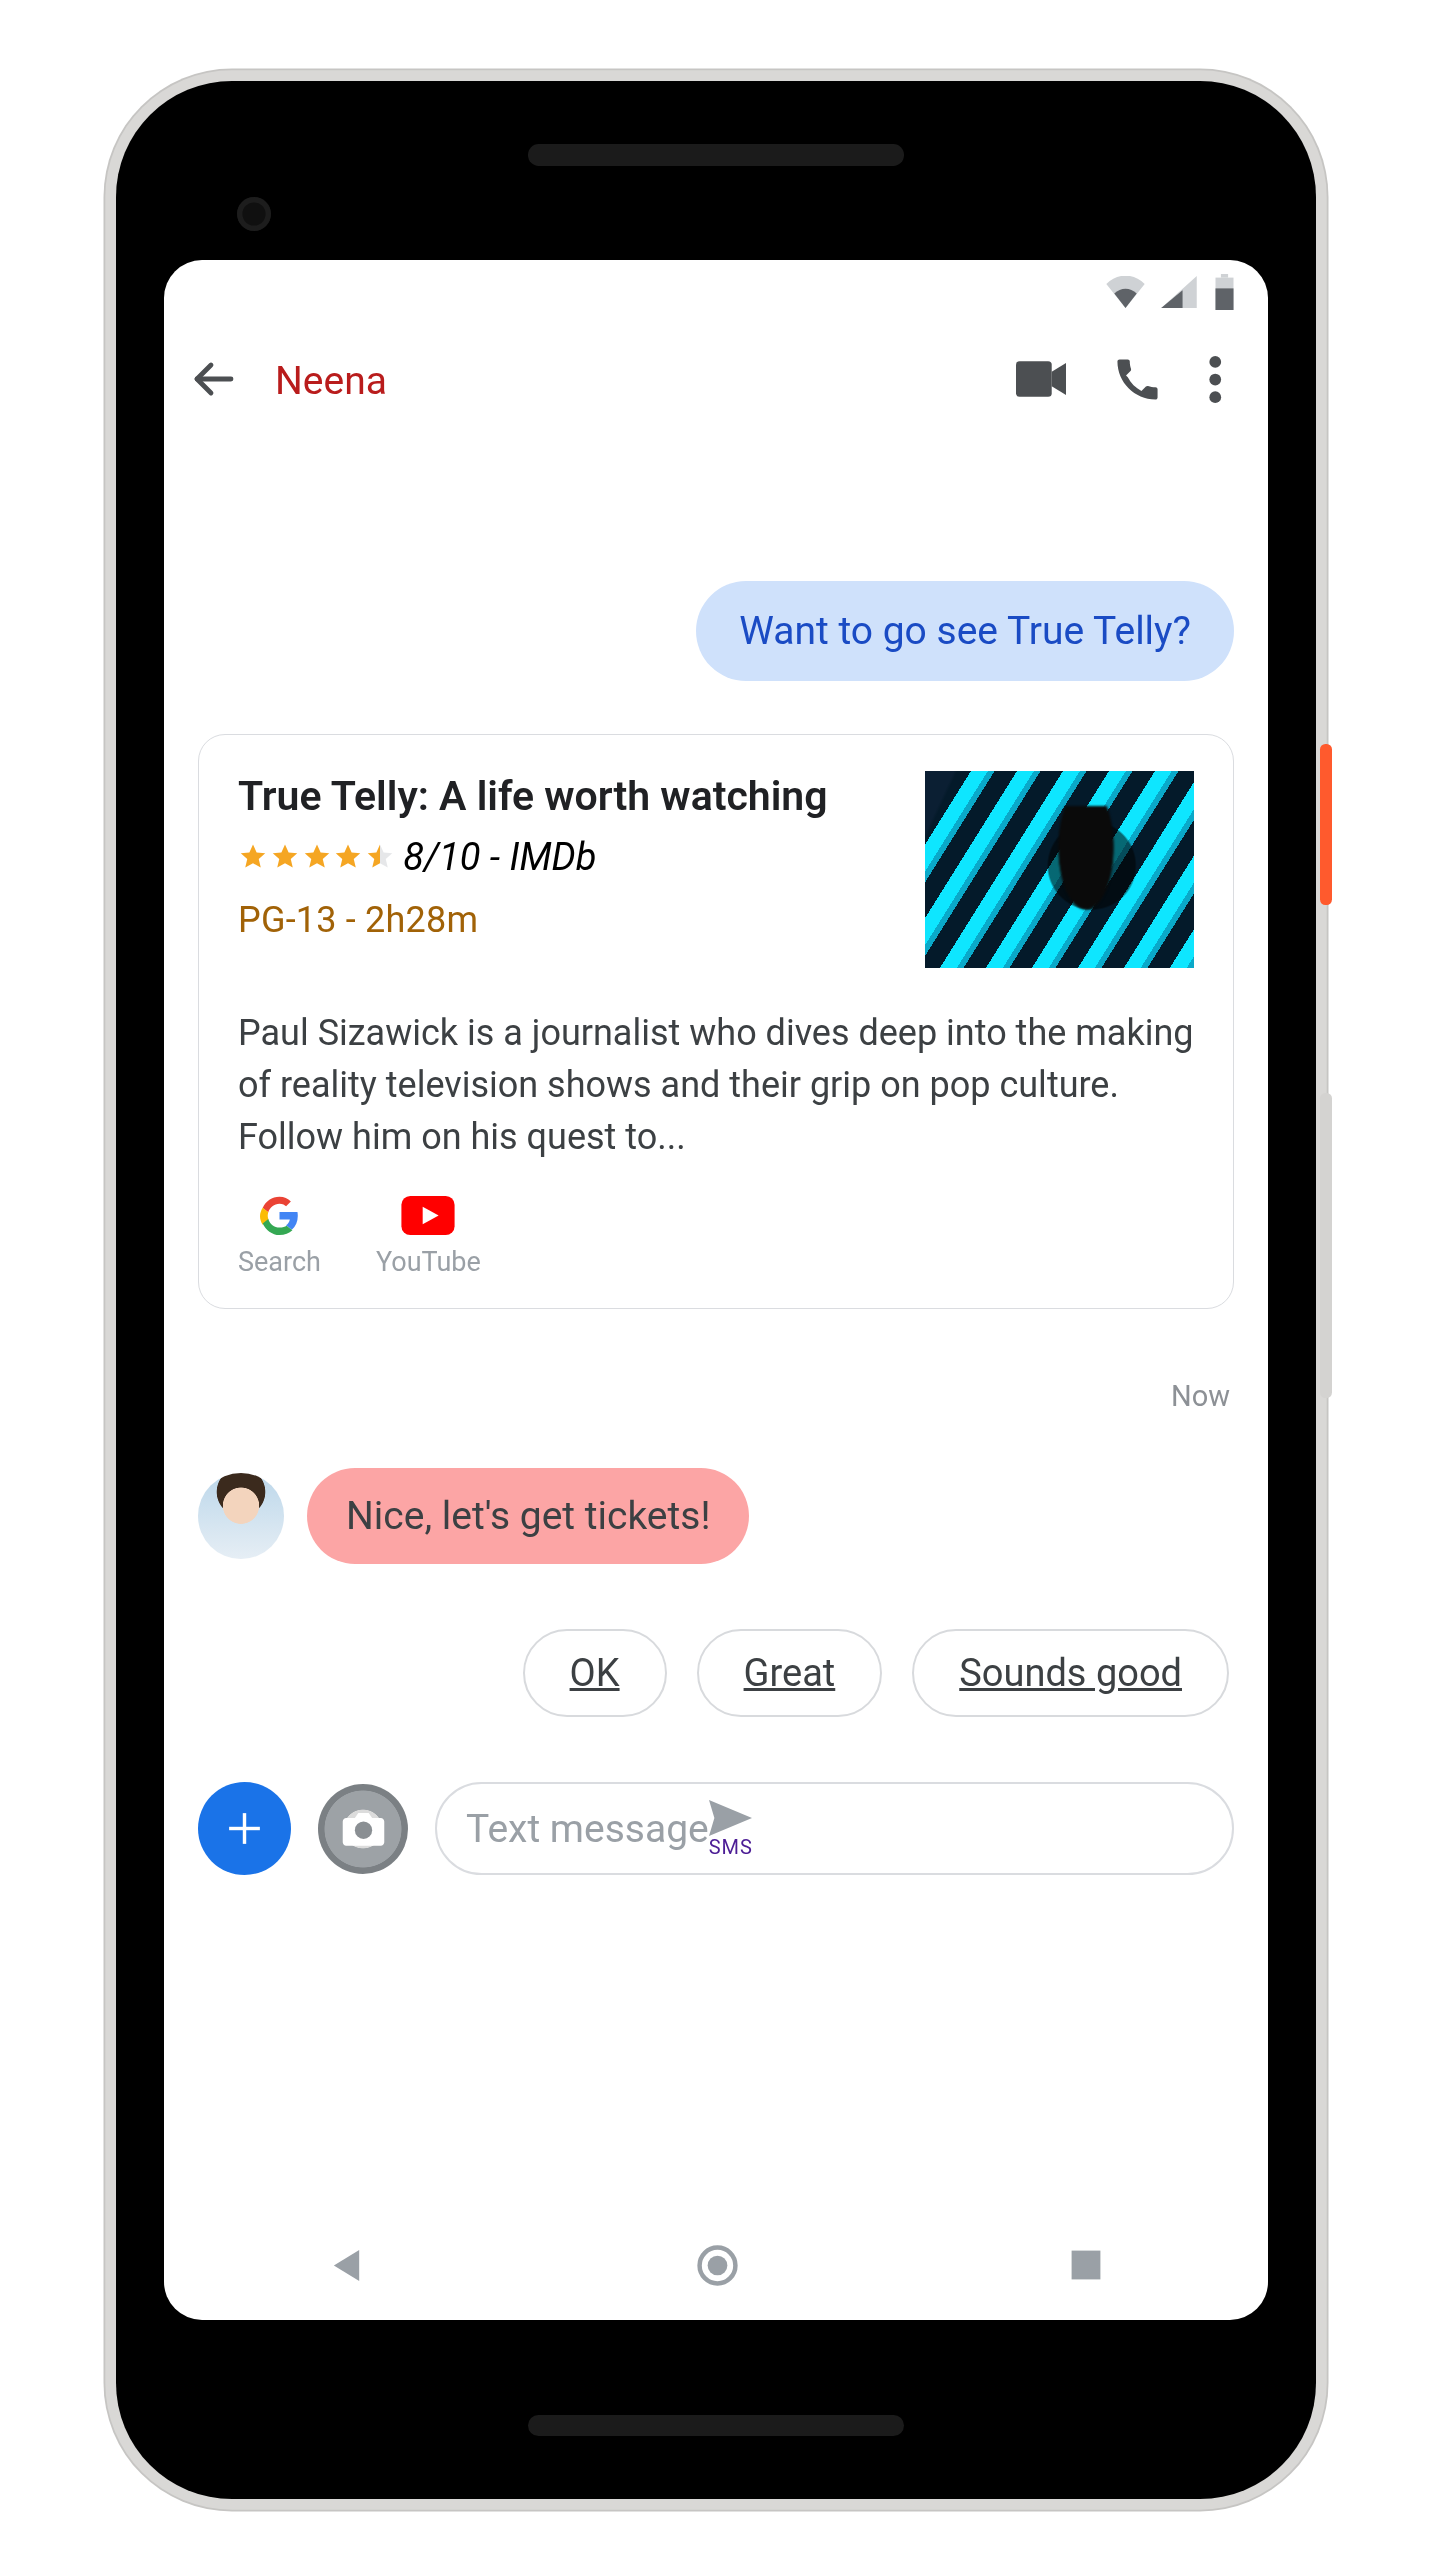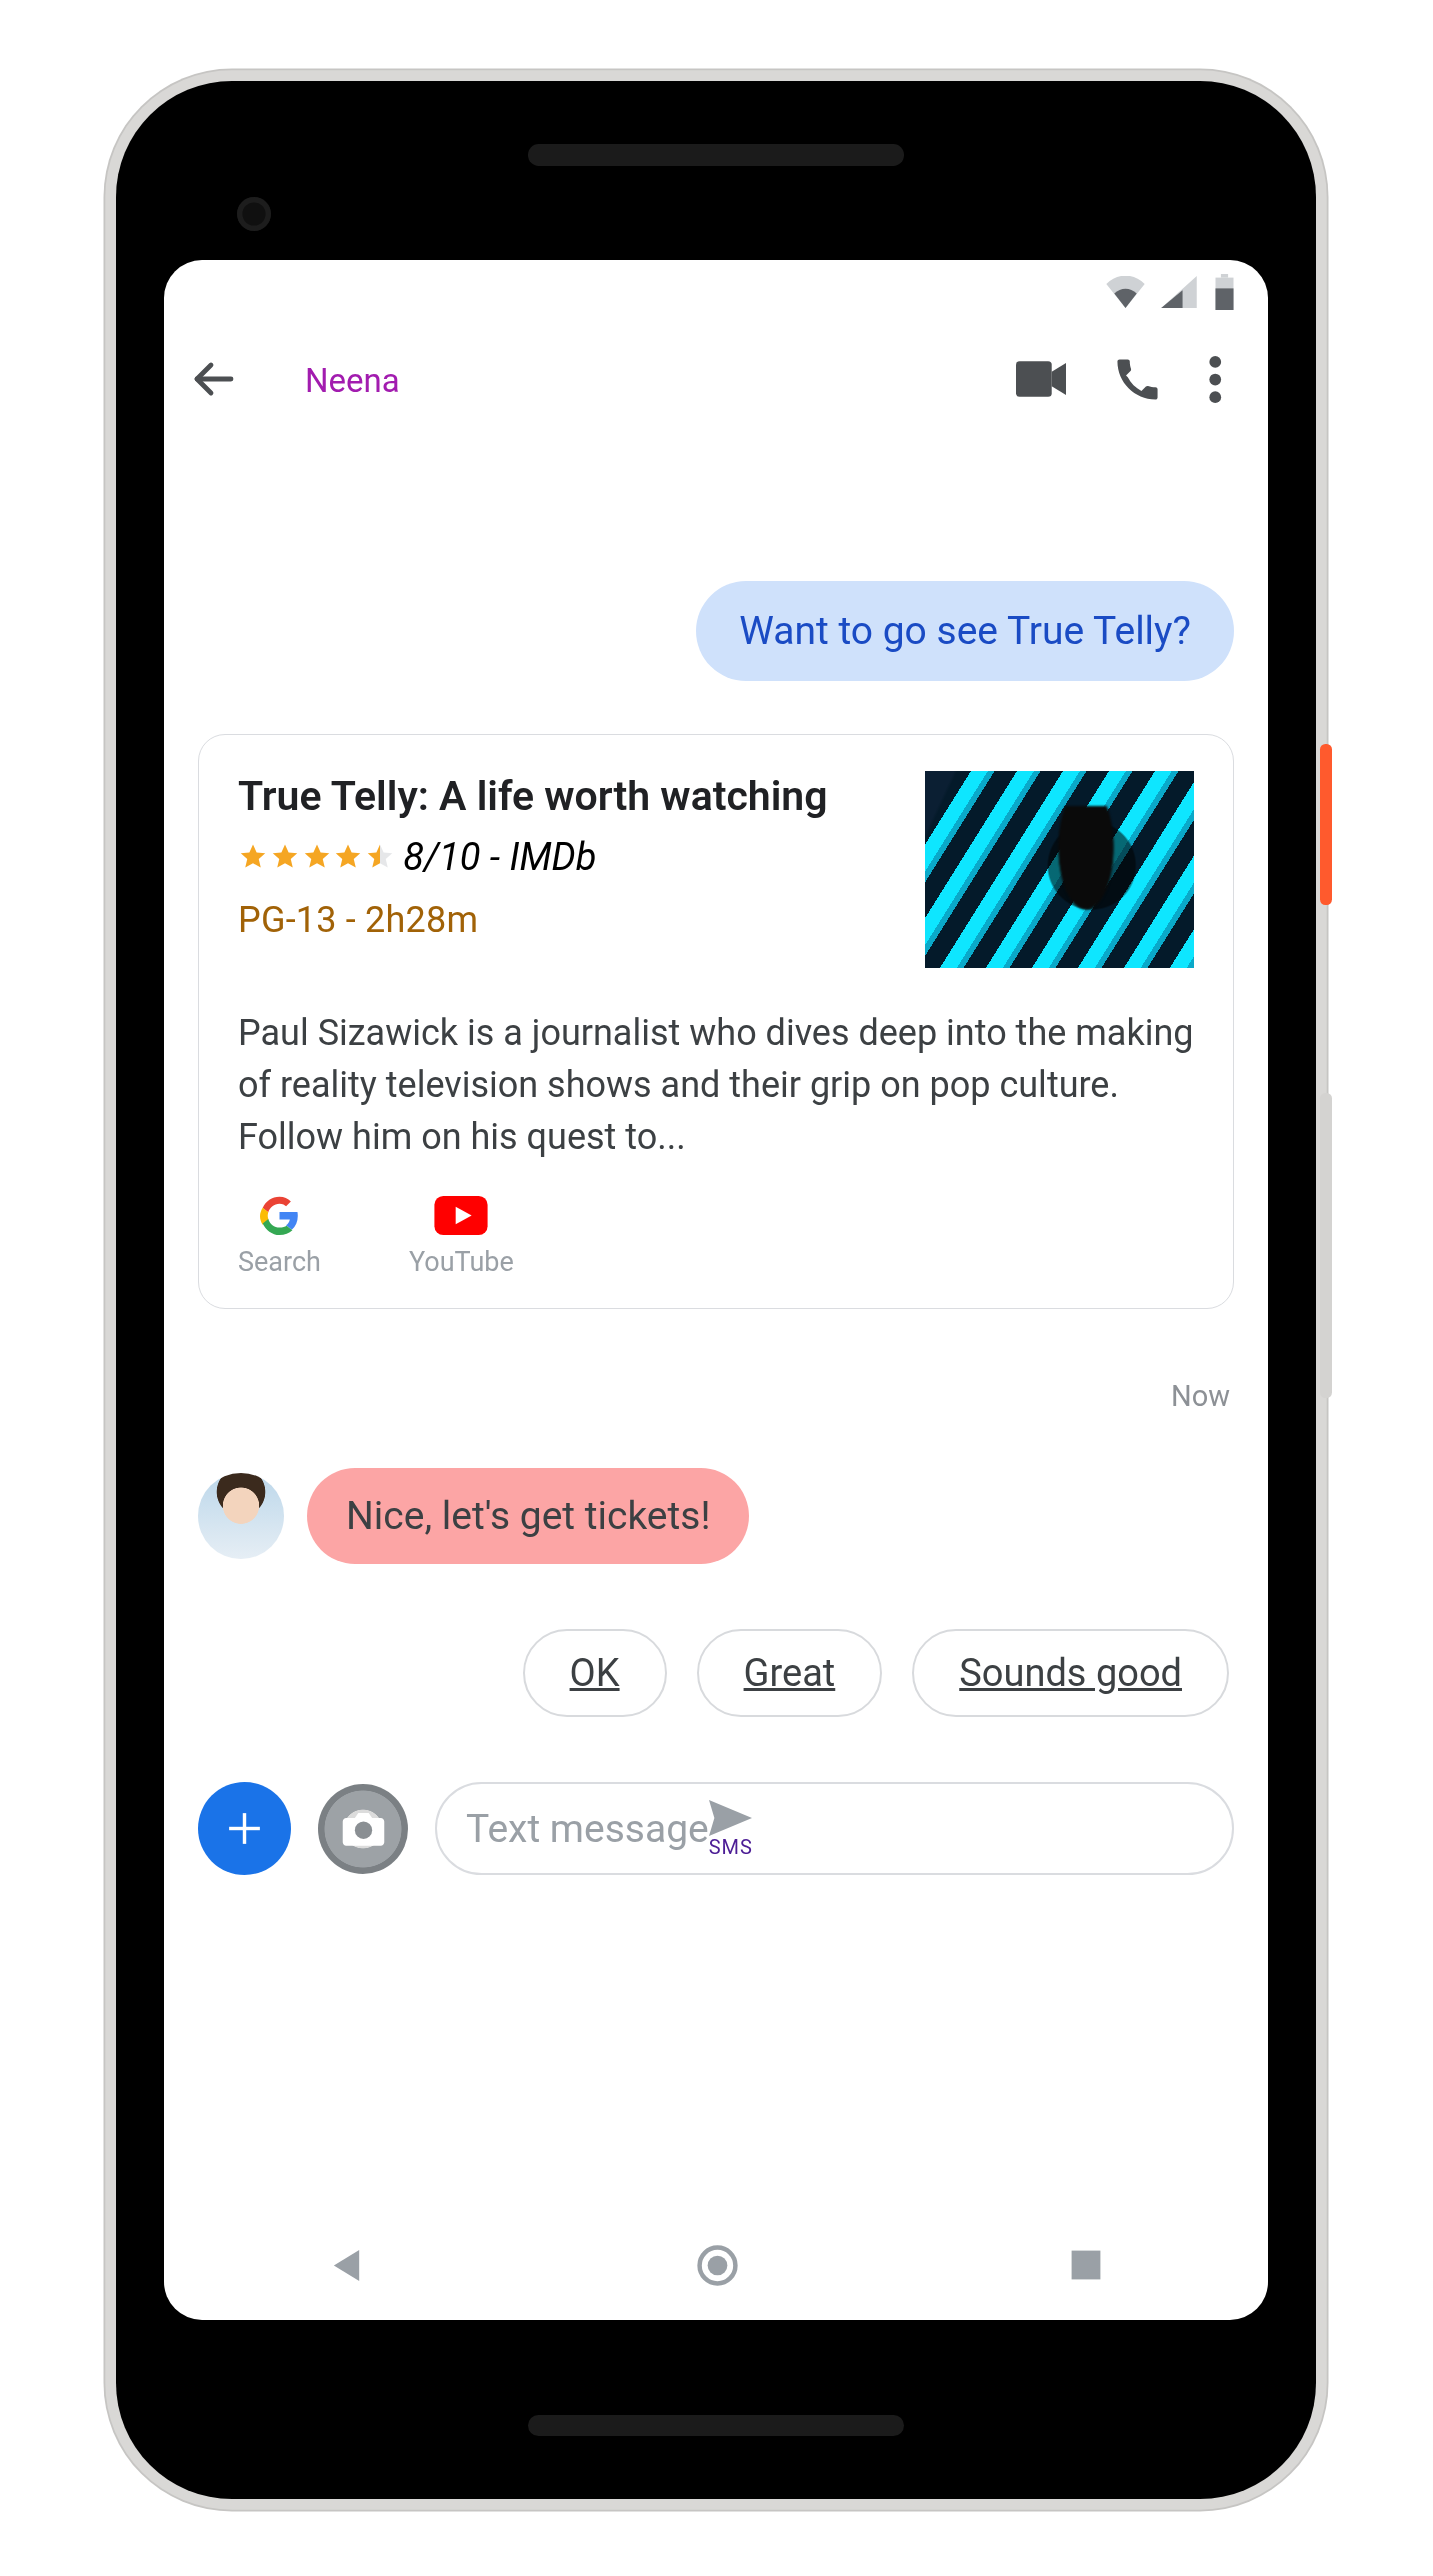--- a/index.html
+++ b/index.html
@@ -25,21 +25,21 @@
     background: #fff;
     border-radius: 38px;
     overflow: hidden;
     display: flex; flex-direction: column;
   }
   
   .status { height: 63px; display: flex; justify-content: flex-end; align-items: center; gap: 16px; padding: 0 32px 0 0; }
   .status svg { display: block; }
   
   .appbar { height: 115px; display: flex; align-items: center; padding: 0 25px; gap: 36px; color: #4c4f52; }
-  .appbar .title { font-size: 33px; color: #a21caf; margin-left: 32px; flex: 1; }
+  .appbar .title { font-size: 39px; color: #b91c1c; margin-left: 2px; flex: 1; }
   .appbar .icons { display: flex; align-items: center; gap: 50px; padding-right: 21.5px; }
   
   .conv { flex: 1; padding: 0 40px; position: relative; }
   .bubble-out {
     position: absolute; right: 34px; top: 143px;
     background: #cfe1fb; color: #1a4bc4;
     font-size: 39px;
     padding: 27px 43px; border-radius: 54px;
   }
   
@@ -64,21 +64,21 @@
     background-color: #06121e;
     position: relative;
     overflow: hidden;
   }
   .thumb::after{
     content:""; position:absolute; left:44%; top:18%; width:32%; height:70%;
     background: radial-gradient(ellipse at 50% 30%, #0a0a0a 0 45%, transparent 46%);
     filter: blur(0.9px);
   }
   .card-desc { margin-top: 39px; font-size: 36px; line-height: 1.45; color: #3c4043; }
-  .card-links { margin-top: 30px; display: flex; gap: 88px; }
+  .card-links { margin-top: 30px; display: flex; gap: 55px; }
   .card-link { display: flex; flex-direction: column; align-items: center; gap: 9px; color: #9aa0a6; font-size: 27px; }
   .card-link .logo { height: 43px; display: flex; align-items: center; justify-content: center; }
   .ts { position: absolute; right: 38px; top: calc(296px + 636px + 9px); font-size: 29px; color: #8d9196; }
   
   .incoming { position: absolute; left: 34px; top: 1030px; display: flex; align-items: center; gap: 23px; }
   .avatar {
     width: 86px; height: 86px; border-radius: 50%;
     background:
       radial-gradient(circle at 50% 38%, #f3d4bd 0 26%, transparent 27%),
       radial-gradient(circle at 50% 22%, #3b2a1d 0 30%, transparent 31%),

